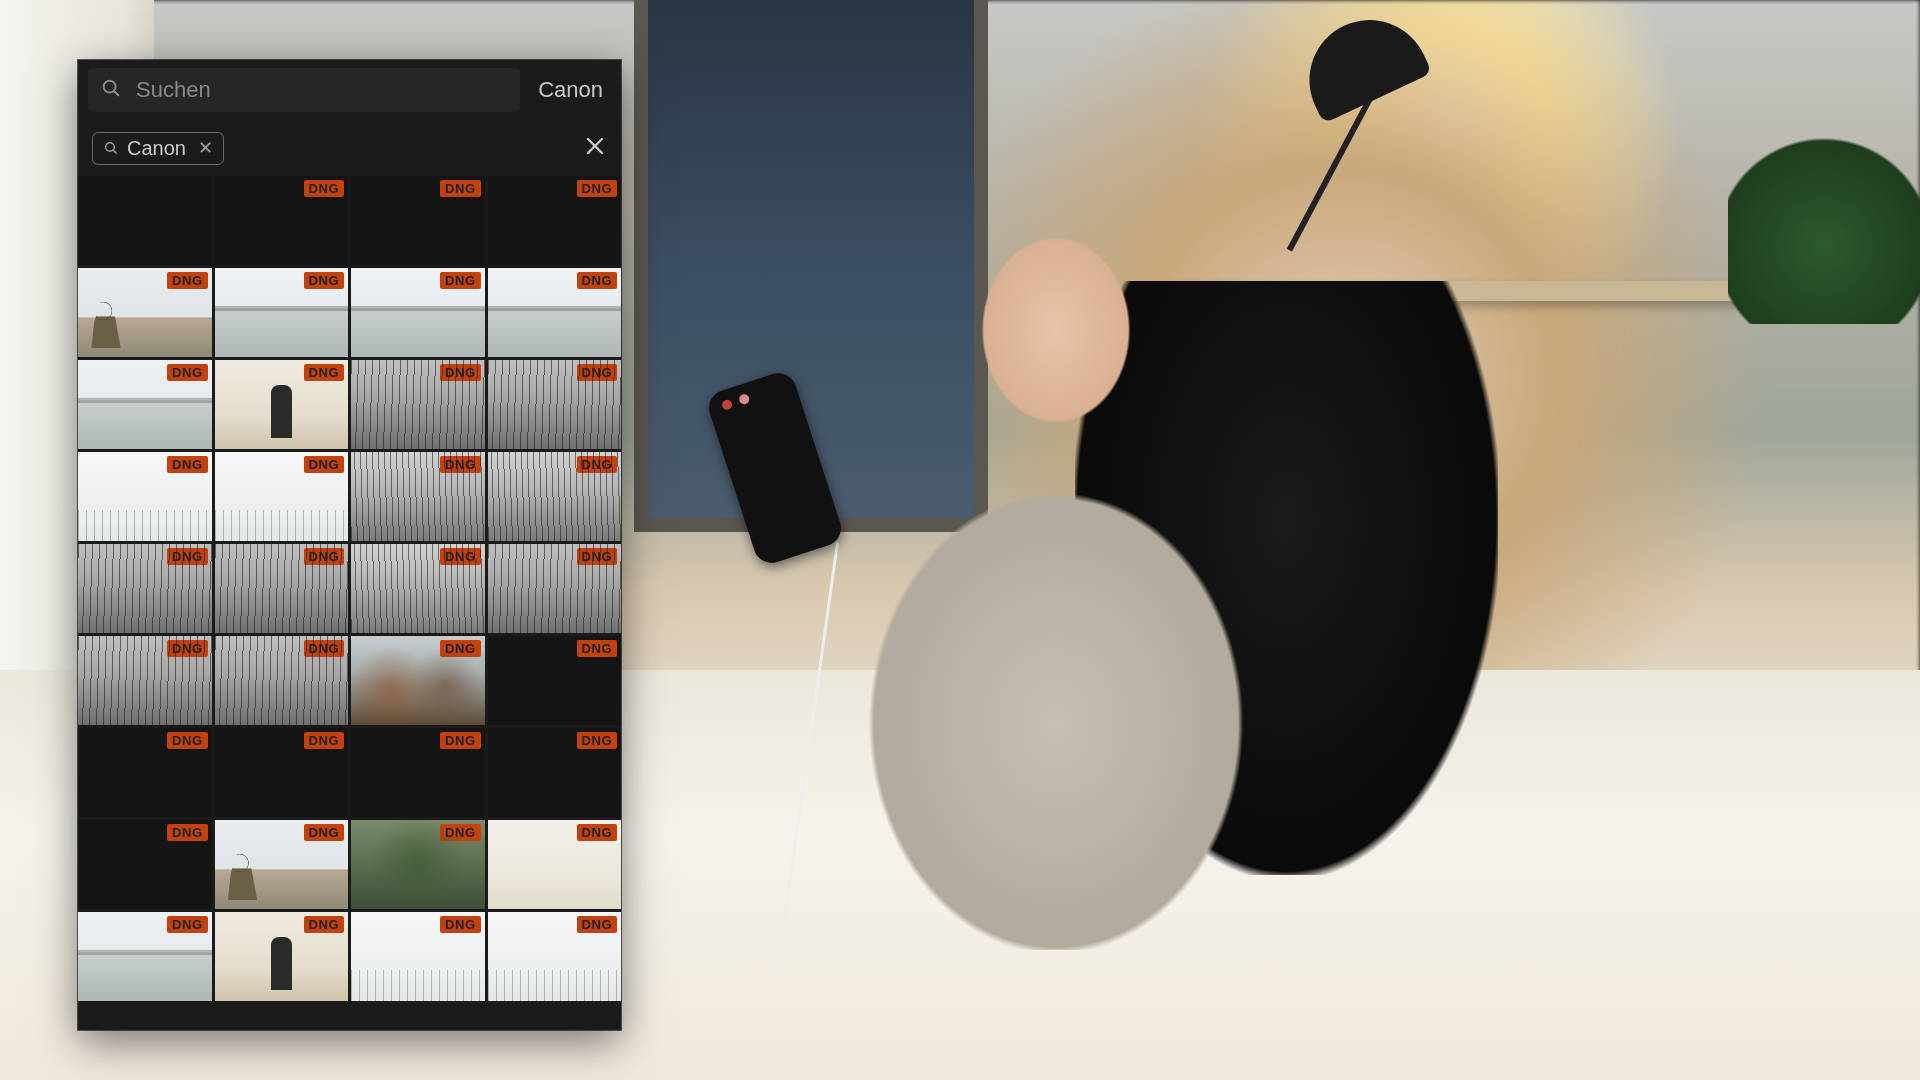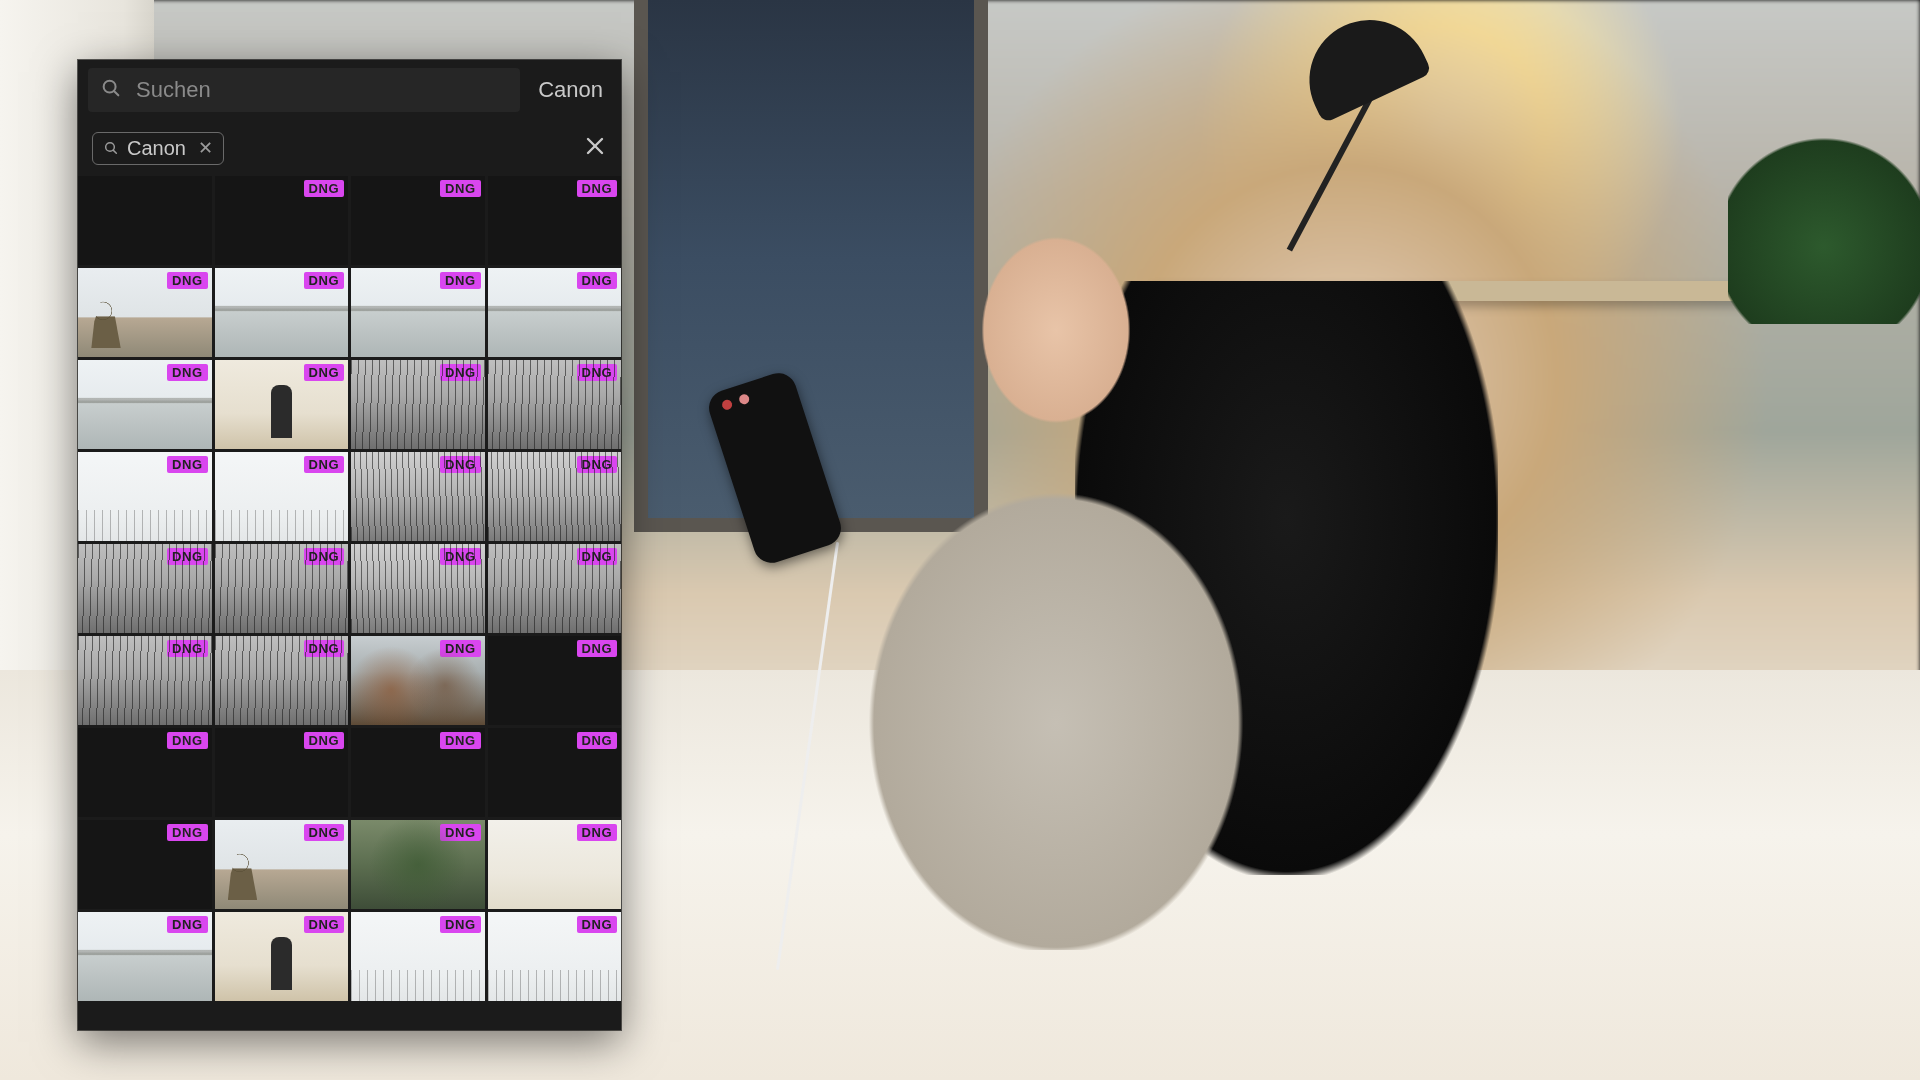--- a/index.html
+++ b/index.html
@@ -51,21 +51,21 @@
   .chip{display:inline-flex;align-items:center;gap:8px;border:1px solid #6a6a6a;border-radius:6px;padding:4px 10px;color:#c9c9c9;font-size:20px;cursor:pointer;}
   .chip svg{flex:none;}
   .chip .x{font-size:18px;color:#9a9a9a;padding-left:4px;}
   .close-filters{margin-left:auto;color:#c9c9c9;cursor:pointer;}
   .album-row{display:flex;align-items:baseline;justify-content:space-between;padding:14px 18px 10px;}
   .album-title{font-size:26px;font-weight:500;color:#e6e6e6;letter-spacing:.2px;}
   .album-count{font-size:22px;color:#bdbdbd;}
   .grid{flex:1;overflow:hidden;}
   .grid-inner{display:grid;grid-template-columns:repeat(4,1fr);gap:3px;padding:0;}
   .thumb{position:relative;aspect-ratio:1.5/1;background:#2a2a2a;overflow:hidden;cursor:pointer;}
-  .badge{position:absolute;top:4px;right:4px;background:#d946ef;color:#222;font-size:13px;font-weight:600;padding:1px 5px;border-radius:2px;letter-spacing:.5px;}
+  .badge{position:absolute;top:4px;right:4px;background:#c2410c;color:#222;font-size:13px;font-weight:600;padding:1px 5px;border-radius:2px;letter-spacing:.5px;}
   
   .t-dark{background:#151515;}
   .t-sky{background:linear-gradient(180deg,#e9edf0 0%,#dfe4e6 55%,#b7a893 56%,#8f8977 100%);}
   .t-sky::after{content:"";position:absolute;left:10%;top:30%;width:22%;height:60%;background:radial-gradient(circle at 40% 30%,rgba(120,100,70,.0) 0%,rgba(120,100,70,.0) 20%,rgba(90,80,55,.7) 21%,rgba(90,80,55,.7) 22%,transparent 23%),linear-gradient(180deg,transparent 0%,transparent 40%,#6b5f46 41%);clip-path:polygon(40% 0%,60% 8%,80% 40%,100% 100%,0% 100%,10% 50%);}
   .t-lake{background:linear-gradient(180deg,#eef2f4 0%,#e6ebee 45%,#c9cfcf 46%,#aeb6b6 100%);}
   .t-lake::after{content:"";position:absolute;inset:0;background:linear-gradient(180deg,transparent 0%,transparent 42%,rgba(80,80,70,.35) 43%,rgba(80,80,70,.35) 48%,transparent 49%);}
   .t-bw{background:linear-gradient(180deg,#bfbfbf 0%,#a9a9a9 40%,#6f6f6f 100%);}
   .t-bw::after{content:"";position:absolute;inset:0;background:repeating-linear-gradient(92deg,rgba(30,30,30,.6) 0 1px,transparent 1px 7px);}
   .t-bw2{background:linear-gradient(180deg,#d0d0d0 0%,#b8b8b8 40%,#7a7a7a 100%);}
   .t-bw2::after{content:"";position:absolute;inset:0;background:repeating-linear-gradient(88deg,rgba(20,20,20,.55) 0 1px,transparent 1px 6px);}

